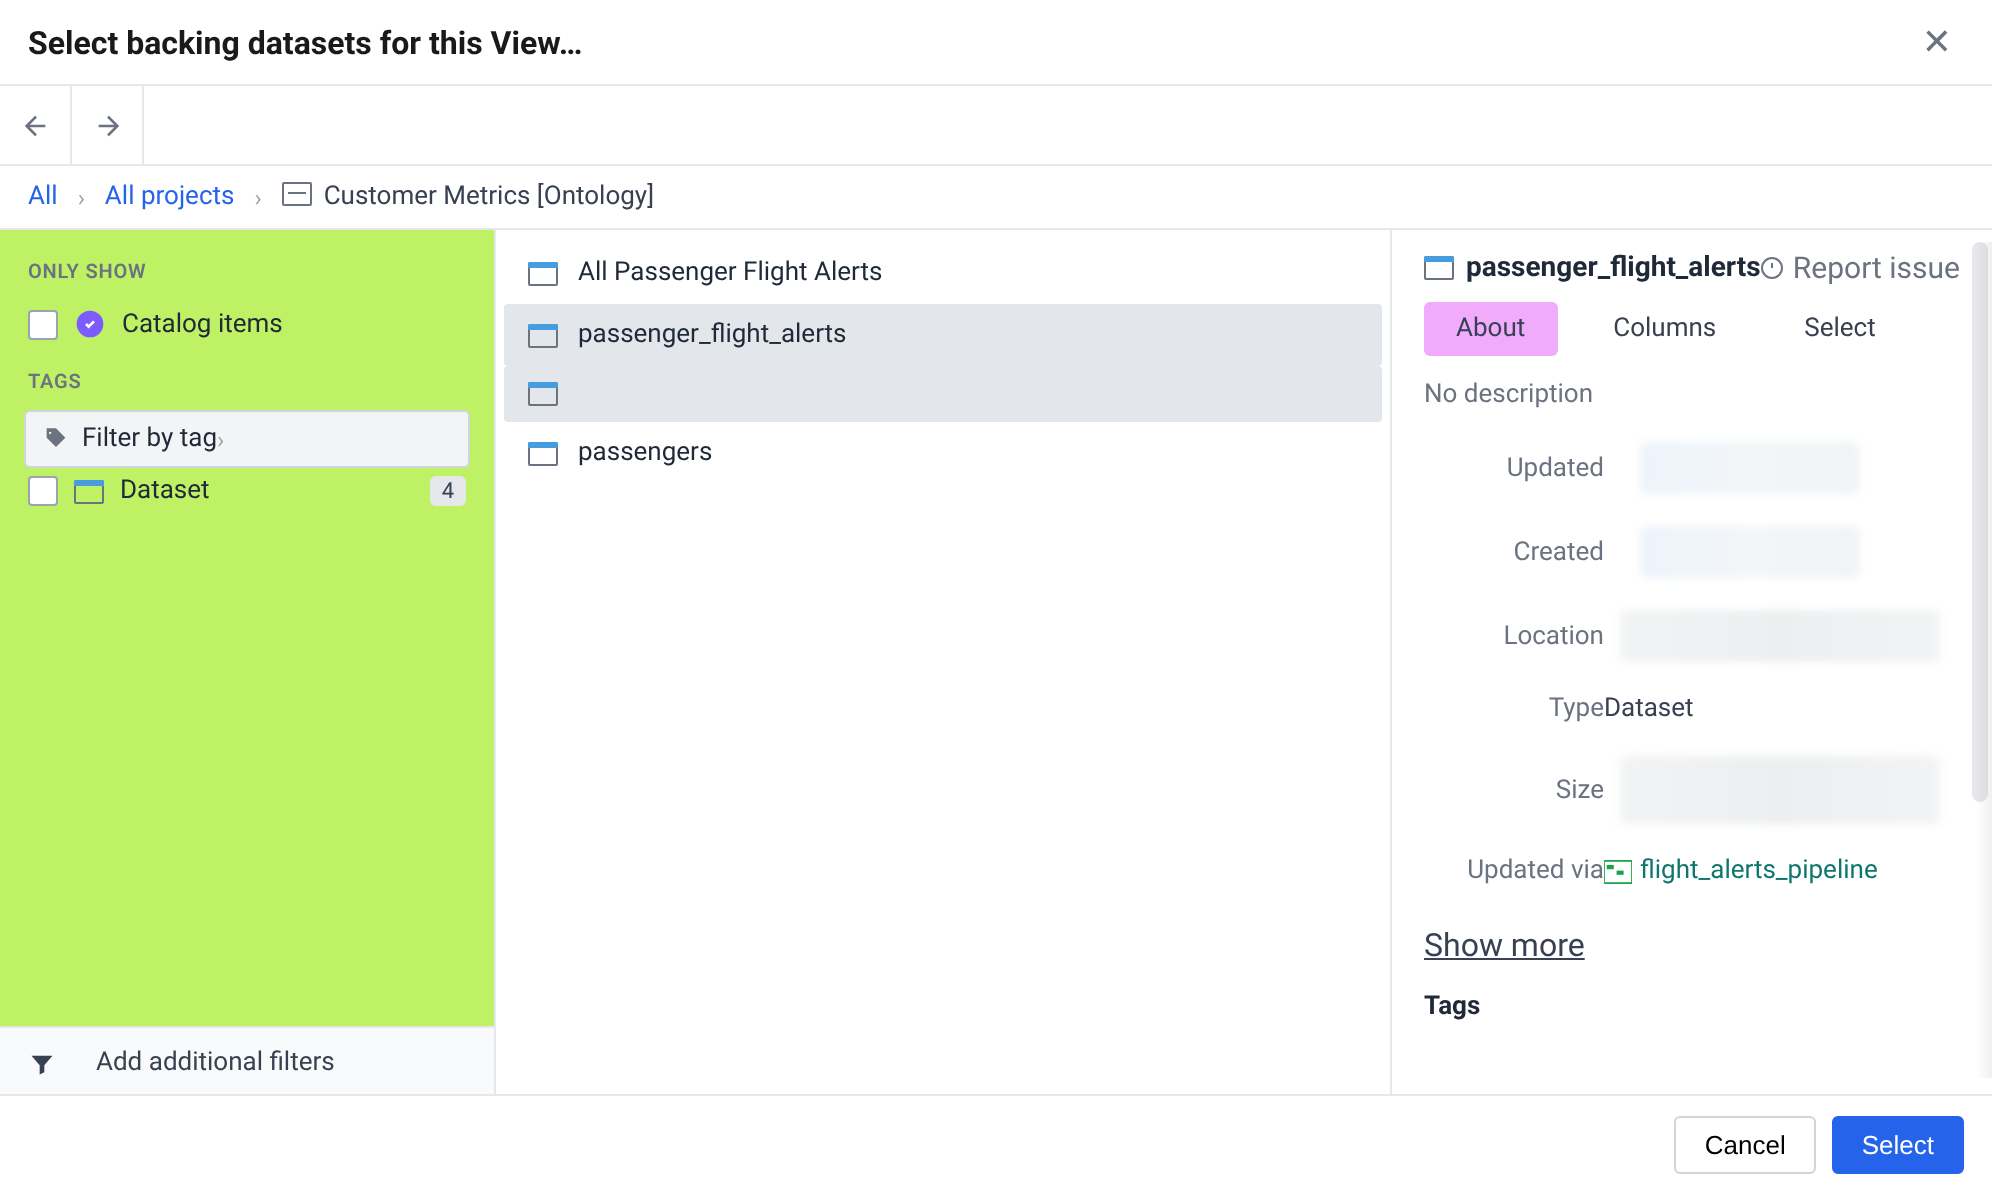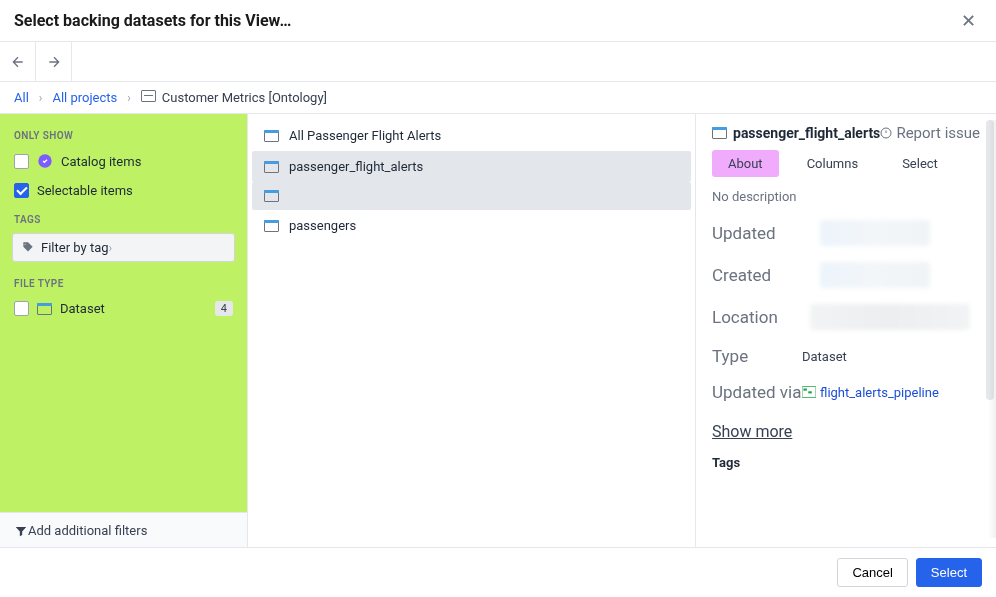--- a/index.html
+++ b/index.html
@@ -26,45 +26,45 @@
 .sidebar-content { flex:1; padding: 12px; overflow: auto; }
 .sec-title { font-size: 10px; font-weight: 600; color: #6b7280; text-transform: uppercase; letter-spacing: 0.4px; margin: 4px 0 8px 2px; }
 .check-row { display: flex; align-items: center; gap: 8px; padding: 4px 2px; margin-bottom: 6px; cursor: pointer; }
 .checkbox { width: 15px; height: 15px; border: 1.5px solid #9ca3af; border-radius: 2px; display: inline-flex; align-items: center; justify-content: center; background: #fff; }
 .checkbox.checked { background: #2563eb; border-color: #2563eb; }
 .checkbox.checked::after { content: ""; width: 4px; height: 8px; border: solid #fff; border-width: 0 2px 2px 0; transform: rotate(45deg) translate(-1px,-1px); }
 .badge-icon { width: 16px; height: 16px; display: inline-flex; align-items: center; justify-content: center; border-radius: 50%; }
 .tag-filter { display: flex; align-items: center; justify-content: flex-start; border: 1px solid #d1d5db; background: #f3f4f6; border-radius: 3px; padding: 6px 8px; margin-top: 4px; cursor: pointer; }
 .tag-filter-left { display:flex; align-items:center; gap:6px; }
 .count-pill { background: #e5e7eb; border-radius: 3px; padding: 1px 6px; font-size: 11px; color:#374151; min-width:16px; text-align:center;}
-.add-filters { border-top: 1px solid #e5e7eb; padding: 10px 14px; display:flex; align-items:center; gap:0; cursor:pointer; color:#374151; background:#f9fafb;}
+.add-filters { border-top: 1px solid #e5e7eb; padding: 10px 14px; display:flex; align-items:center; gap:20px; cursor:pointer; color:#374151; background:#f9fafb;}
 
 .list { width: 448px; padding: 6px 4px; overflow: auto; border-right: 1px solid #e5e7eb;}
 .list-item { display:flex; align-items:center; gap:10px; padding: 8px 12px; cursor:pointer; border-radius:2px;}
 .list-item.selected { background: #e3e6ea; }
 
 .details { flex:1; padding: 10px 16px 0 16px; overflow:auto; position:relative;}
 .details::after { content: ""; position: absolute; right: 0; top: 6px; bottom: 10px; width: 8px; background: linear-gradient(to left, rgba(0,0,0,0.06), transparent); }
 .scrollbar-track { position:absolute; right:2px; top:6px; bottom:10px; width:8px; }
 .scrollbar-thumb { position:absolute; top:0; width:8px; height:280px; background:#e5e7eb; border-radius:4px; }
 .details-head { display:flex; align-items:center; justify-content:space-between; margin-bottom:8px;}
 .details-title { display:flex; align-items:center; gap:6px; font-weight:700; font-size:14px;}
 .report { display:flex; align-items:center; gap:4px; font-size:15px; color:#6b7280; cursor:pointer;}
 .tabs { display:flex; gap:12px; margin-bottom:12px;}
 .tab { padding: 6px 16px; border-radius: 3px; font-size: 13px; color:#374151; cursor:pointer;}
 .tab.active { background:#f0abfc; }
 .desc { color:#6b7280; margin-bottom:16px;}
 .meta-row { display:flex; align-items: center; margin-bottom: 16px; }
-.meta-label { width:90px; color:#6b7280; font-size:17px;}
+.meta-label { width:90px; color:#6b7280; font-size:13px;text-align:right;}
 .meta-val { color:#374151; font-size:13px; }
 .blur-box { flex:1; height:26px; background: linear-gradient(90deg, #ecf4fb, #f3f6f8, #f0f4f6); border-radius:3px; filter: blur(2px);}
 .blur-box.gray { background: linear-gradient(90deg, #f2f3f4, #eceeef, #f2f3f4);}
 .blur-big { height: 34px; }
 .link-pipe { display:flex; align-items:center; gap:4px;}
-.link-pipe a { color:#1d4ed8; text-decoration:none;}
+.link-pipe a { color:#0f766e; text-decoration:none;}
 .show-more { color:#374151; text-decoration: underline; font-size:16px; cursor:pointer; display:inline-block; margin-top:4px; margin-bottom:14px;}
 .tags-head { font-weight:700; font-size:13px;}
 
 .footer { position:absolute; bottom:0; left:0; right:0; display:flex; justify-content:flex-end; gap:8px; padding: 10px 14px; background:#fff; border-top:1px solid #e5e7eb;}
 .btn { padding: 6px 14px; border-radius:3px; font-size:13px; cursor:pointer; border:1px solid #d1d5db; background:#fff;}
 .btn.primary { background:#2563eb; color:#fff; border-color:#2563eb;}
 
 svg { flex-shrink:0; }
 
 .dataset-icon { width:15px; height:12px; display:inline-block; position: relative; }
@@ -116,37 +116,32 @@
         <span class="checkbox"></span>
         <span class="badge-icon">
           <svg width="16" height="16" viewBox="0 0 24 24" fill="#7c5cff">
               <circle cx="12" cy="12" r="10"></circle>
               <path d="M9 12l2 2 4-4" stroke="#fff" stroke-width="2" fill="none"></path>
             </svg>
         </span>
         <span>Catalog items</span>
       </div>
 
-      <div class="check-row">
-        <span class="checkbox checked"></span>
-        <span>Selectable items</span>
-      </div>
 
       <div class="sec-title" style="margin-top:12px">TAGS</div>
       <div class="tag-filter">
         <span class="tag-filter-left">
           <svg width="14" height="14" viewBox="0 0 24 24" fill="#6b7280">
               <path d="M20 10l-8-8H4v8l8 8 8-8zM7 7a1 1 0 110-2 1 1 0 010 2z"></path>
             </svg>
           <span>Filter by tag</span>
         </span>
         <span class="chev">›</span>
       </div>
 
-      <div class="sec-title" style="margin-top:16px">FILE TYPE</div>
       <div class="check-row" style="justify-content:space-between;">
         <span style="display:flex;align-items:center;gap:8px;">
           <span class="checkbox"></span>
           <span class="dataset-icon"></span>
           <span>Dataset</span>
         </span>
         <span class="count-pill">4</span>
       </div>
     </div>
     <div class="add-filters">
@@ -209,20 +204,24 @@
       <div class="meta-label">Created</div>
       <div class="blur-box" style="max-width:110px;margin-left:auto;margin-right:50px;"></div>
     </div>
     <div class="meta-row">
       <div class="meta-label">Location</div>
       <div class="blur-box gray" style="max-width:160px;margin-left:8px;"></div>
     </div>
     <div class="meta-row">
       <div class="meta-label">Type</div>
       <div class="meta-val">Dataset</div>
+    </div>
+    <div class="meta-row">
+      <div class="meta-label">Size</div>
+      <div class="blur-box gray blur-big" style="max-width:160px;margin-left:8px;"></div>
     </div>
     <div class="meta-row">
       <div class="meta-label">Updated via</div>
       <div class="link-pipe">
         <svg width="14" height="12" viewBox="0 0 20 16">
             <rect x="0" y="0" width="20" height="16" rx="1" fill="none" stroke="#16a34a" stroke-width="1.2"></rect>
             <rect x="2" y="3" width="5" height="3" fill="#16a34a"></rect>
             <rect x="9" y="7" width="5" height="3" fill="#16a34a"></rect>
           </svg>
         <a>flight_alerts_pipeline</a>

